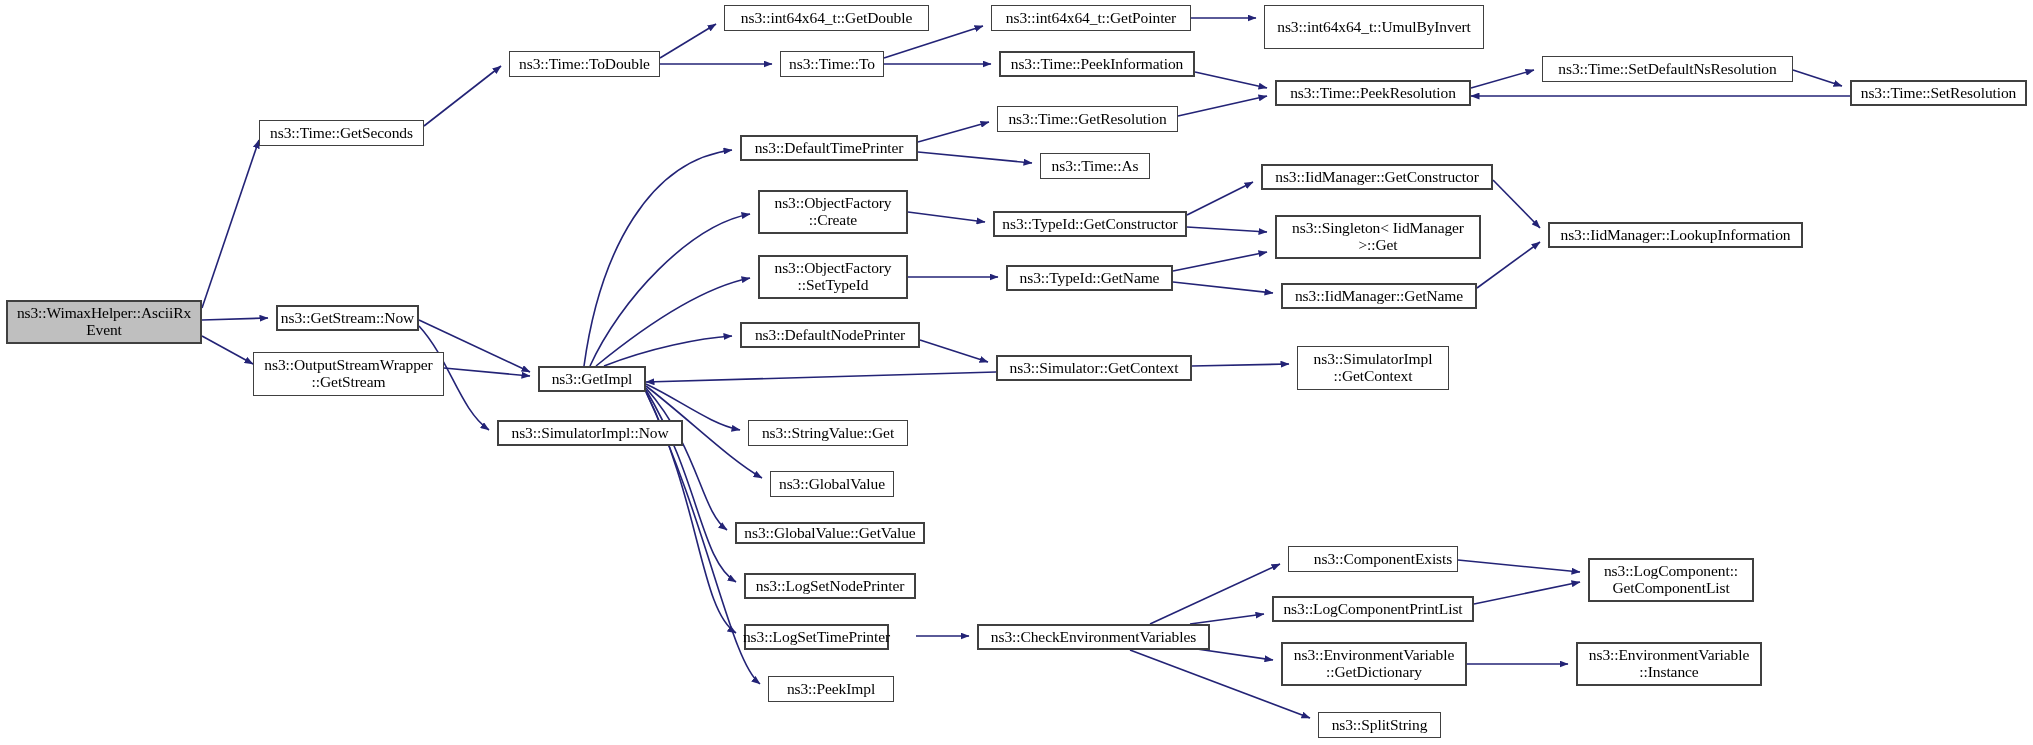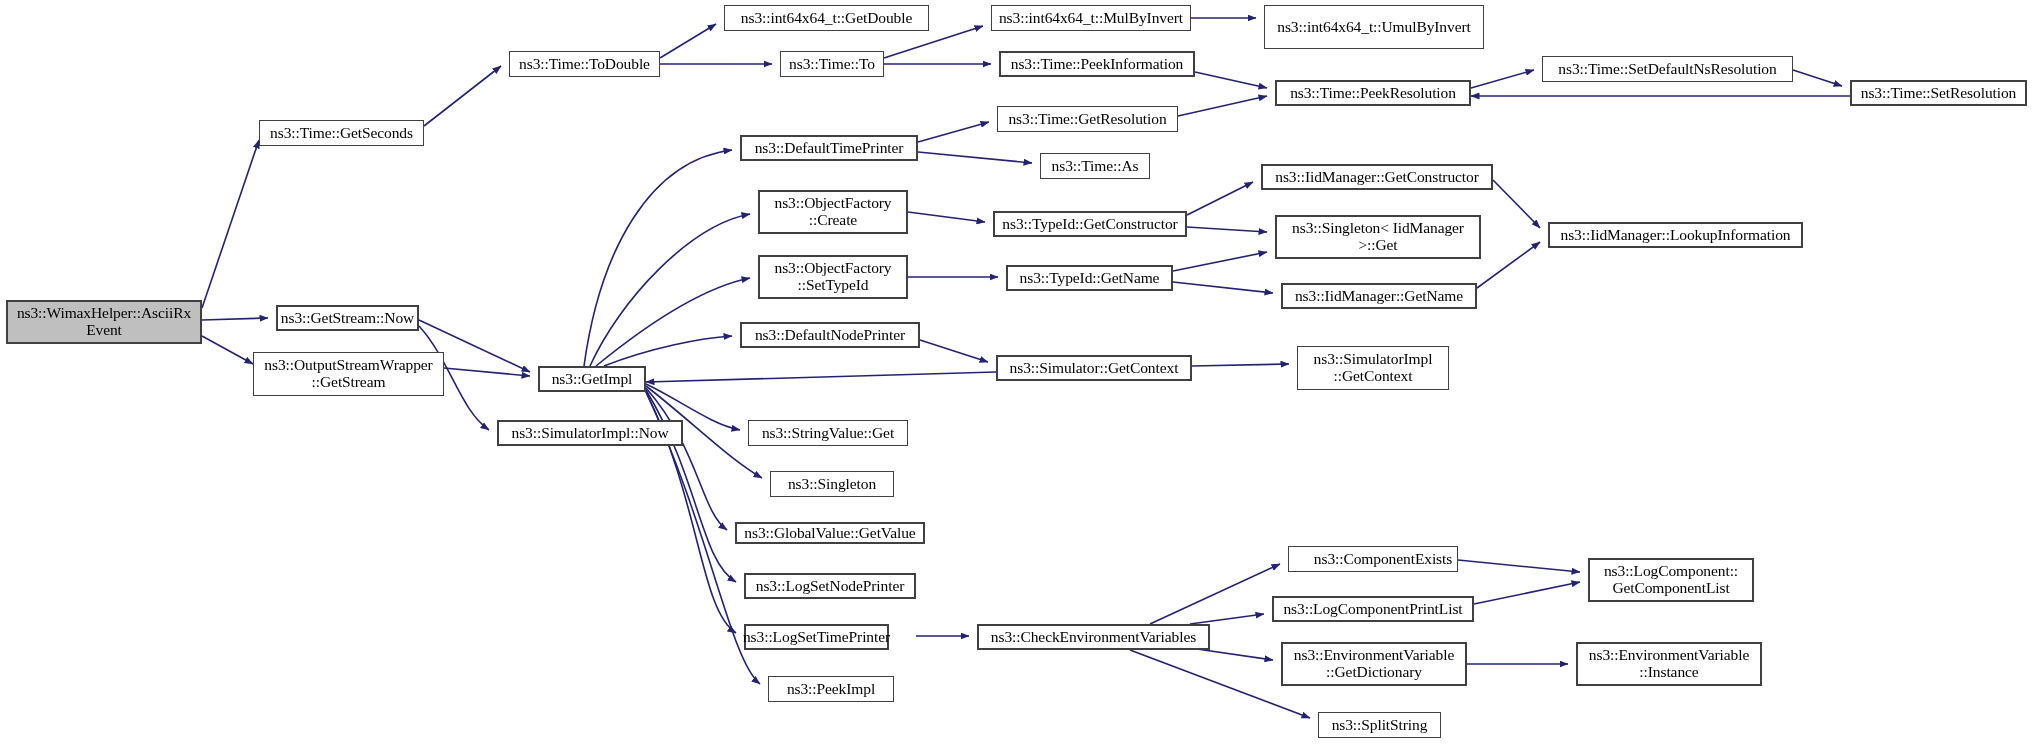--- a/index.html
+++ b/index.html
@@ -115,21 +115,21 @@
   <div id="node-layer">
       <div class="node root" style="left: 6px; top: 300px; width: 196px; height: 44px;">ns3::WimaxHelper::AsciiRx
 Event</div>
       <div class="node" style="left: 259px; top: 120px; width: 165px; height: 26px;">ns3::Time::GetSeconds</div>
       <div class="node thick" style="left: 276px; top: 305px; width: 143px; height: 26px;">ns3::GetStream::Now</div>
       <div class="node" style="left: 253px; top: 352px; width: 191px; height: 44px;">ns3::OutputStreamWrapper
 ::GetStream</div>
       <div class="node" style="left: 509px; top: 51px; width: 151px; height: 26px;">ns3::Time::ToDouble</div>
       <div class="node" style="left: 724px; top: 5px; width: 205px; height: 26px;">ns3::int64x64_t::GetDouble</div>
       <div class="node" style="left: 780px; top: 51px; width: 104px; height: 26px;">ns3::Time::To</div>
-      <div class="node" style="left: 991px; top: 5px; width: 200px; height: 26px;">ns3::int64x64_t::MulByInvert</div>
+      <div class="node" style="left: 991px; top: 5px; width: 200px; height: 26px;">ns3::int64x64_t::GetPointer</div>
       <div class="node" style="left: 1264px; top: 5px; width: 220px; height: 44px;">ns3::int64x64_t::UmulByInvert</div>
       <div class="node thick" style="left: 999px; top: 51px; width: 196px; height: 26px;">ns3::Time::PeekInformation</div>
       <div class="node" style="left: 997px; top: 106px; width: 181px; height: 26px;">ns3::Time::GetResolution</div>
       <div class="node thick" style="left: 1275px; top: 80px; width: 196px; height: 26px;">ns3::Time::PeekResolution</div>
       <div class="node" style="left: 1542px; top: 56px; width: 251px; height: 26px;">ns3::Time::SetDefaultNsResolution</div>
       <div class="node thick" style="left: 1850px; top: 80px; width: 177px; height: 26px;">ns3::Time::SetResolution</div>
       <div class="node thick" style="left: 740px; top: 135px; width: 178px; height: 26px;">ns3::DefaultTimePrinter</div>
       <div class="node" style="left: 1040px; top: 153px; width: 110px; height: 26px;">ns3::Time::As</div>
       <div class="node thick" style="left: 758px; top: 190px; width: 150px; height: 44px;">ns3::ObjectFactory
 ::Create</div>
@@ -142,21 +142,21 @@
 ::SetTypeId</div>
       <div class="node thick" style="left: 1006px; top: 265px; width: 167px; height: 26px;">ns3::TypeId::GetName</div>
       <div class="node thick" style="left: 1281px; top: 283px; width: 196px; height: 26px;">ns3::IidManager::GetName</div>
       <div class="node thick" style="left: 740px; top: 322px; width: 180px; height: 26px;">ns3::DefaultNodePrinter</div>
       <div class="node thick" style="left: 538px; top: 366px; width: 108px; height: 26px;">ns3::GetImpl</div>
       <div class="node thick" style="left: 996px; top: 355px; width: 196px; height: 26px;">ns3::Simulator::GetContext</div>
       <div class="node" style="left: 1297px; top: 346px; width: 152px; height: 44px;">ns3::SimulatorImpl
 ::GetContext</div>
       <div class="node thick" style="left: 497px; top: 420px; width: 186px; height: 26px;">ns3::SimulatorImpl::Now</div>
       <div class="node" style="left: 748px; top: 420px; width: 160px; height: 26px;">ns3::StringValue::Get</div>
-      <div class="node" style="left: 770px; top: 471px; width: 124px; height: 26px;">ns3::Singleton</div>
+      <div class="node" style="left: 770px; top: 471px; width: 124px; height: 26px;">ns3::GlobalValue</div>
       <div class="node thick" style="left: 735px; top: 522px; width: 190px; height: 22px;">ns3::GlobalValue::GetValue</div>
       <div class="node thick" style="left: 744px; top: 573px; width: 172px; height: 26px;">ns3::LogSetNodePrinter</div>
       <div class="node thick" style="left: 744px; top: 624px; width: 145px; height: 26px;">ns3::LogSetTimePrinter</div>
       <div class="node" style="left: 768px; top: 676px; width: 126px; height: 26px;">ns3::PeekImpl</div>
       <div class="node thick" style="left: 977px; top: 624px; width: 233px; height: 26px;">ns3::CheckEnvironmentVariables</div>
       <div class="node" style="left: 1288px; top: 546px; width: 170px; height: 26px; padding-left: 20px;">ns3::ComponentExists</div>
       <div class="node thick" style="left: 1272px; top: 596px; width: 202px; height: 26px;">ns3::LogComponentPrintList</div>
       <div class="node thick" style="left: 1281px; top: 642px; width: 186px; height: 44px;">ns3::EnvironmentVariable
 ::GetDictionary</div>
       <div class="node" style="left: 1318px; top: 712px; width: 123px; height: 26px;">ns3::SplitString</div>

